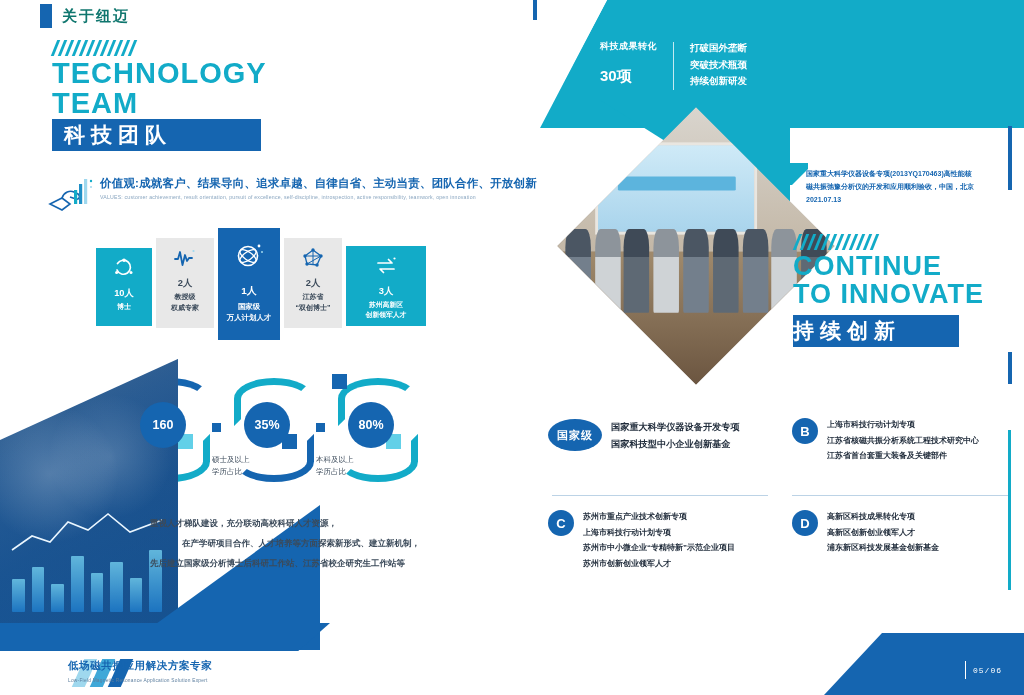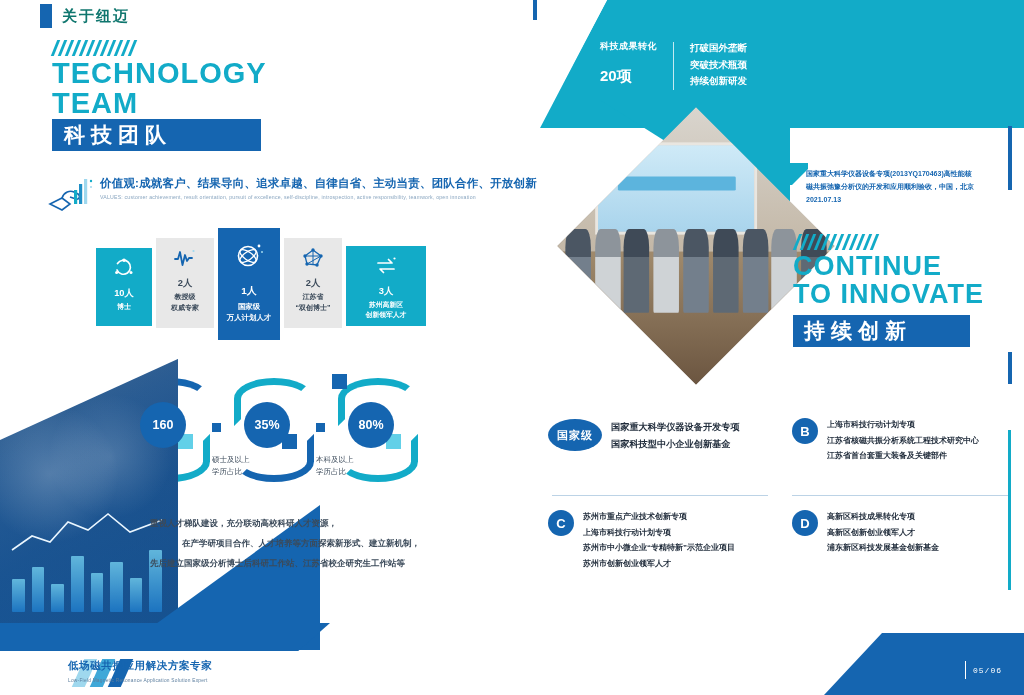--- a/index.html
+++ b/index.html
@@ -309,21 +309,21 @@
 
   <div class="paratext">
     <div>重视人才梯队建设，充分联动高校科研人才资源，</div>
     <div>在产学研项目合作、人才培养等方面探索新形式、建立新机制，</div>
     <div>先后建立国家级分析博士后科研工作站、江苏省校企研究生工作站等</div>
   </div>
 
   <div class="banner">
     <div class="lft">
       <div class="l1">科技成果转化</div>
-      <div class="big"><span>20</span><span>项</span></div>
+      <div class="big"><span>30</span><span>项</span></div>
     </div>
     <div class="div"></div>
     <div class="rgt">
       <div>打破国外垄断</div>
       <div>突破技术瓶颈</div>
       <div>持续创新研发</div>
     </div>
   </div>
 
   <div class="photo-diamond">
@@ -363,21 +363,21 @@
       <i></i>
       <i></i>
       <i></i>
       <i></i>
       <i></i>
       <i></i>
       <i></i>
   </div>
   <div class="h-en" style="left:793px;top:280px;font-size:27px;">TO INNOVATE</div>
   <div class="h-en" style="left:793px;top:252px;font-size:27px;">CONTINUE</div>
-  <div class="h-cn" style="left:793px;top:315px;width:166px;height:32px;padding-left:11px;font-size:21px;">持续创新</div>
+  <div class="h-cn" style="left:793px;top:315px;width:166px;height:32px;font-size:21px;">持续创新</div>
 
   <div class="projects">
     <div class="phr" style="left:4px;top:80px;width:216px;"></div>
     <div class="phr" style="left:244px;top:80px;width:216px;"></div>
 
     <div class="pcol" style="left:0;top:4px;">
       <div class="pitem">
         <div class="badge pill">国家级</div>
         <div class="plines big">
           <div>国家重大科学仪器设备开发专项</div>

